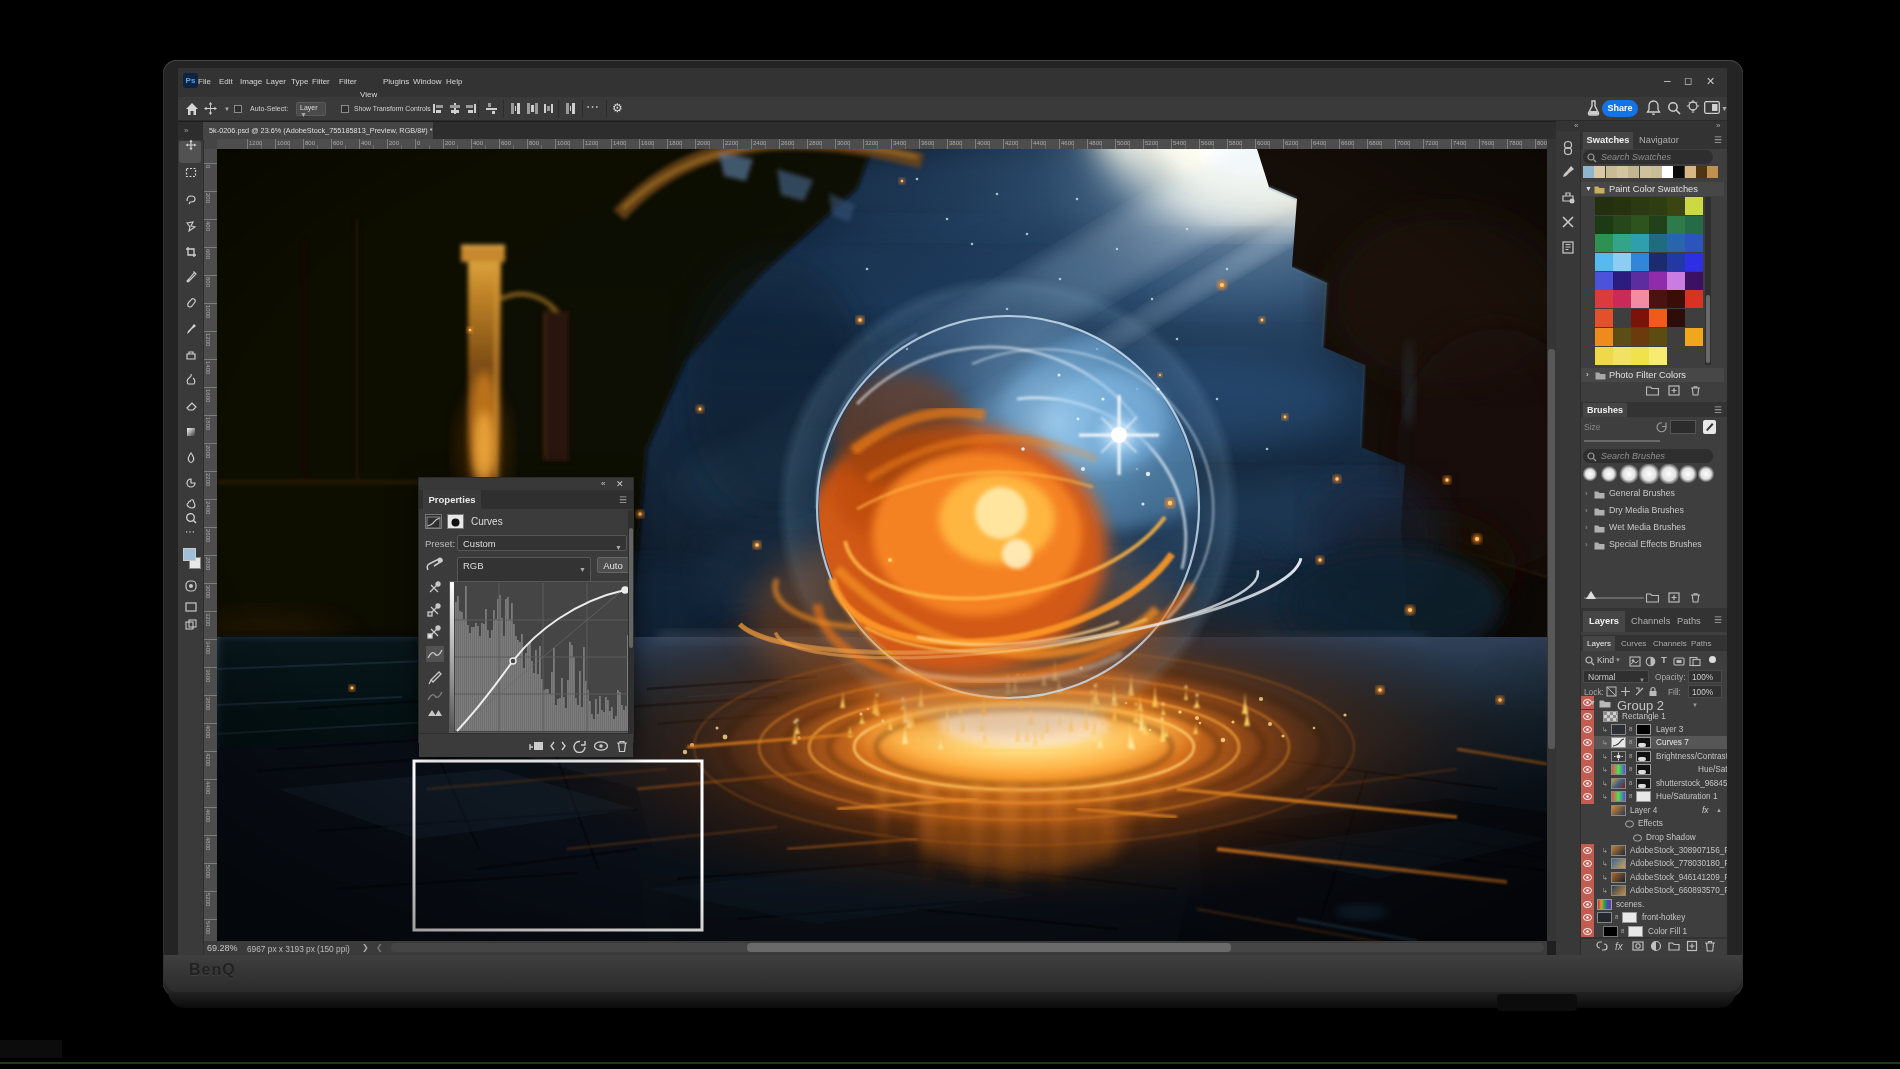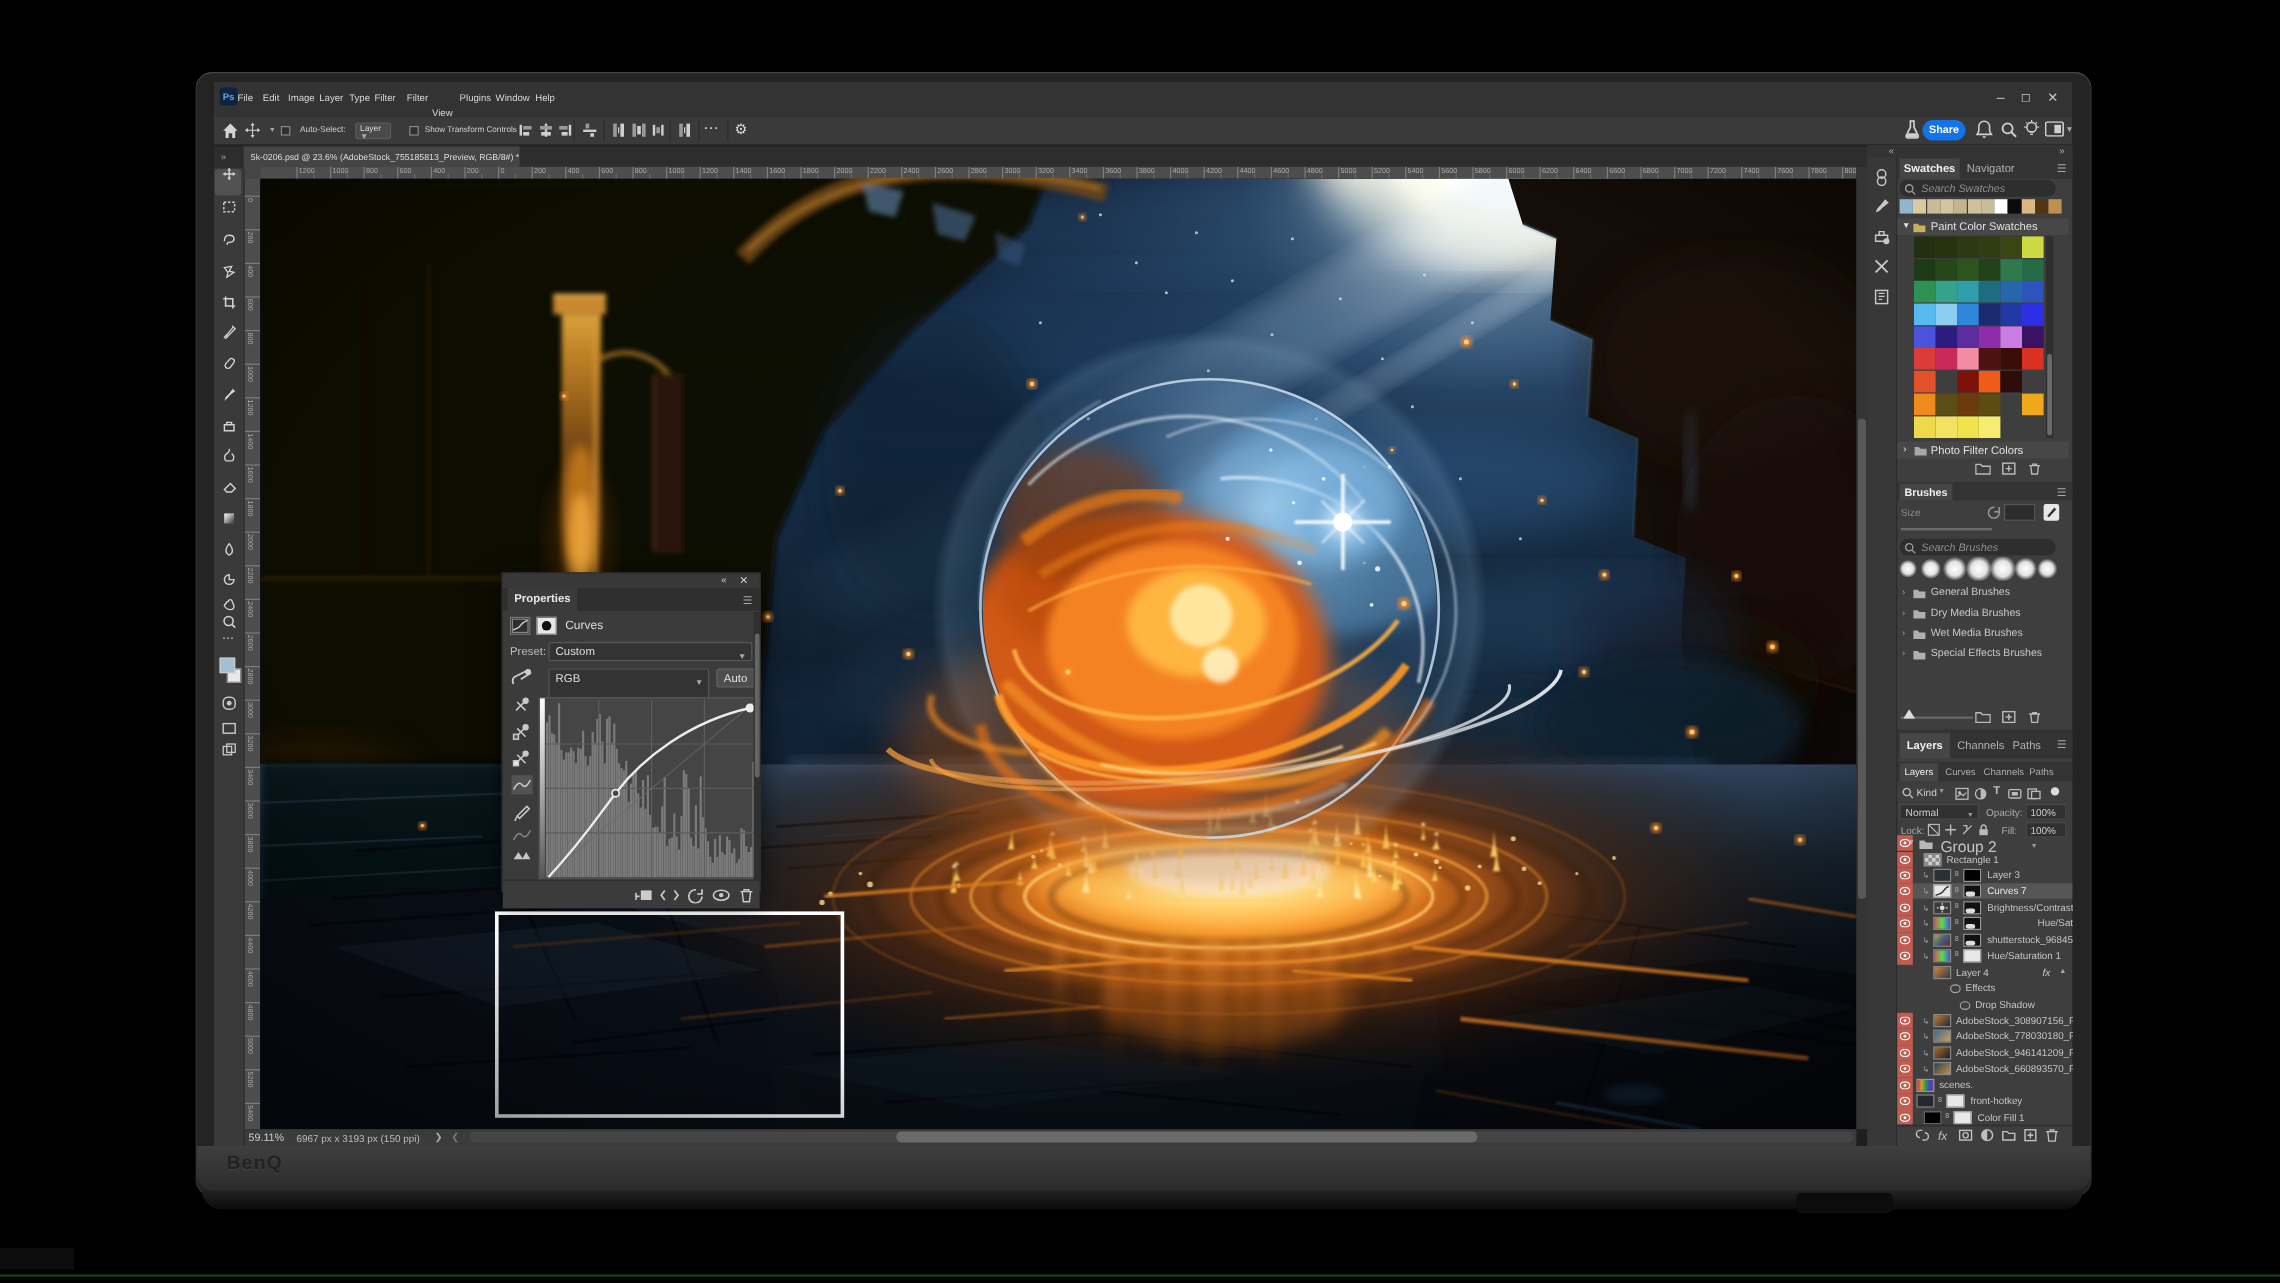--- a/index.html
+++ b/index.html
@@ -1040,21 +1040,21 @@
   <svg class="a" style="left:174px;top:5px" width="16" height="14">
           <ellipse cx="8" cy="7" rx="6.5" ry="4.2" stroke="#ccc" fill="none" stroke-width="1.3"></ellipse>
           <circle cx="8" cy="7" r="1.8" fill="#ccc"></circle>
         </svg>
   <svg class="a" style="left:196px;top:5px" width="14" height="14">
           <path d="M2 4 h10 M5 4 V2.5 h4 V4 M3.5 4 l1 8.5 h5 l1 -8.5" stroke="#ccc" stroke-width="1.2" fill="none"></path>
         </svg>
  </div>
 </div>
 <div class="a" style="left:26px;top:873px;width:1343px;height:14px;background:#3b3b3b;color:#c8c8c8">
- <span class="a" style="left:3px;top:2px;font-size:9px">59.11%</span>
+ <span class="a" style="left:3px;top:2px;font-size:9px">69.28%</span>
  <span class="a" style="left:43px;top:2.5px;font-size:8.3px;color:#bbb">6967 px x 3193 px (150 ppi)</span>
  <span class="a" style="left:158px;top:2px;font-size:8px;color:#aaa">❯</span>
  <span class="a" style="left:172px;top:2px;font-size:8px;color:#777">❮</span>
  <div class="a" style="left:187px;top:2px;width:1153px;height:9px;background:#454545;border-radius:4px"></div>
  <div class="a" style="left:543px;top:2px;width:484px;height:9px;background:#6a6a6a;border-radius:4px"></div>
 </div>
 <div class="a" style="left:1369px;top:71px;width:9px;height:802px;background:#353535">
  <div class="a" style="left:1px;top:210px;width:7px;height:400px;background:#585858;border-radius:3px"></div>
 </div>
     <div class="a" style="left:1378px;top:53px;width:25px;height:834px;background:#383838;border-right:1px solid #2c2c2c"></div>

